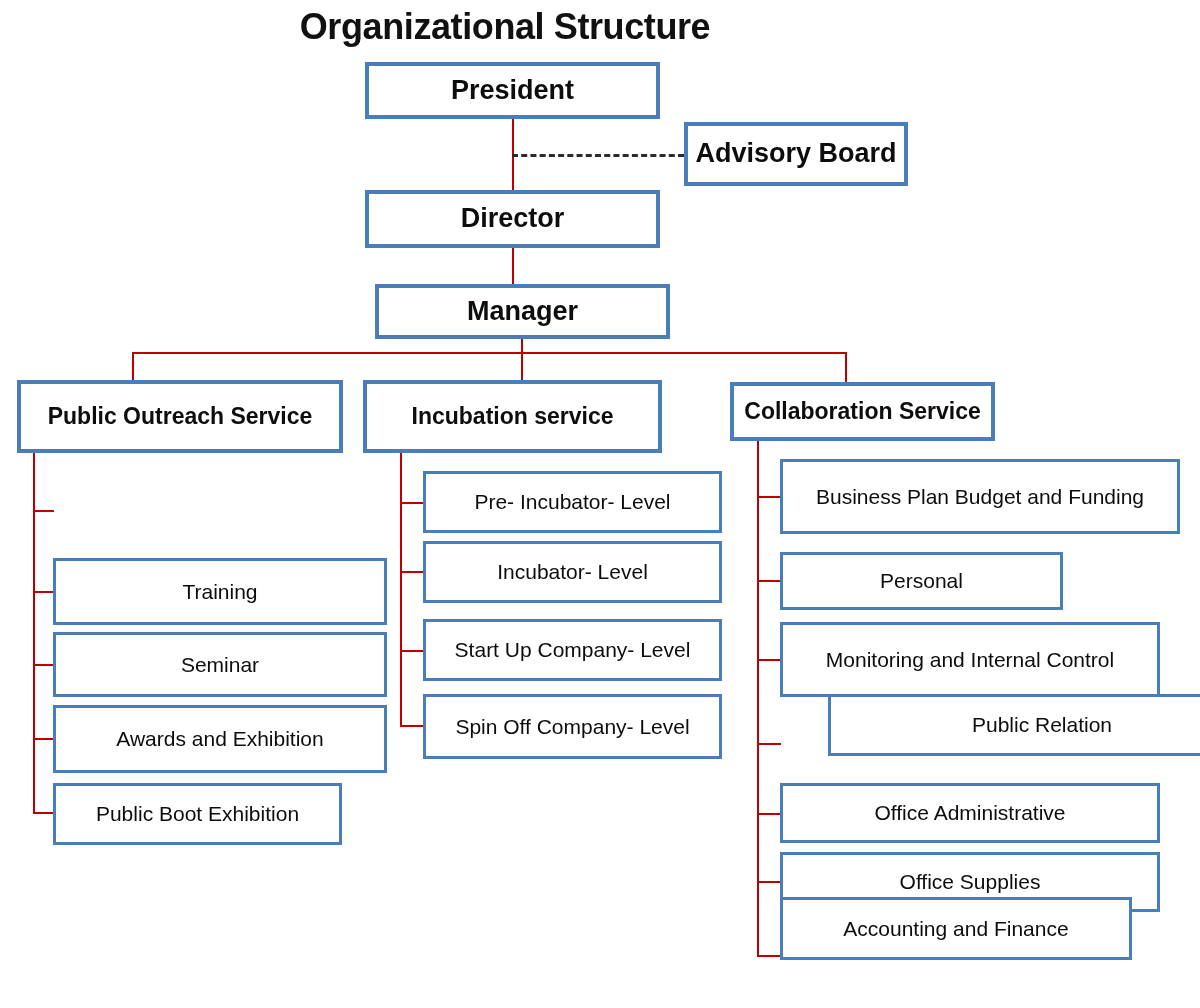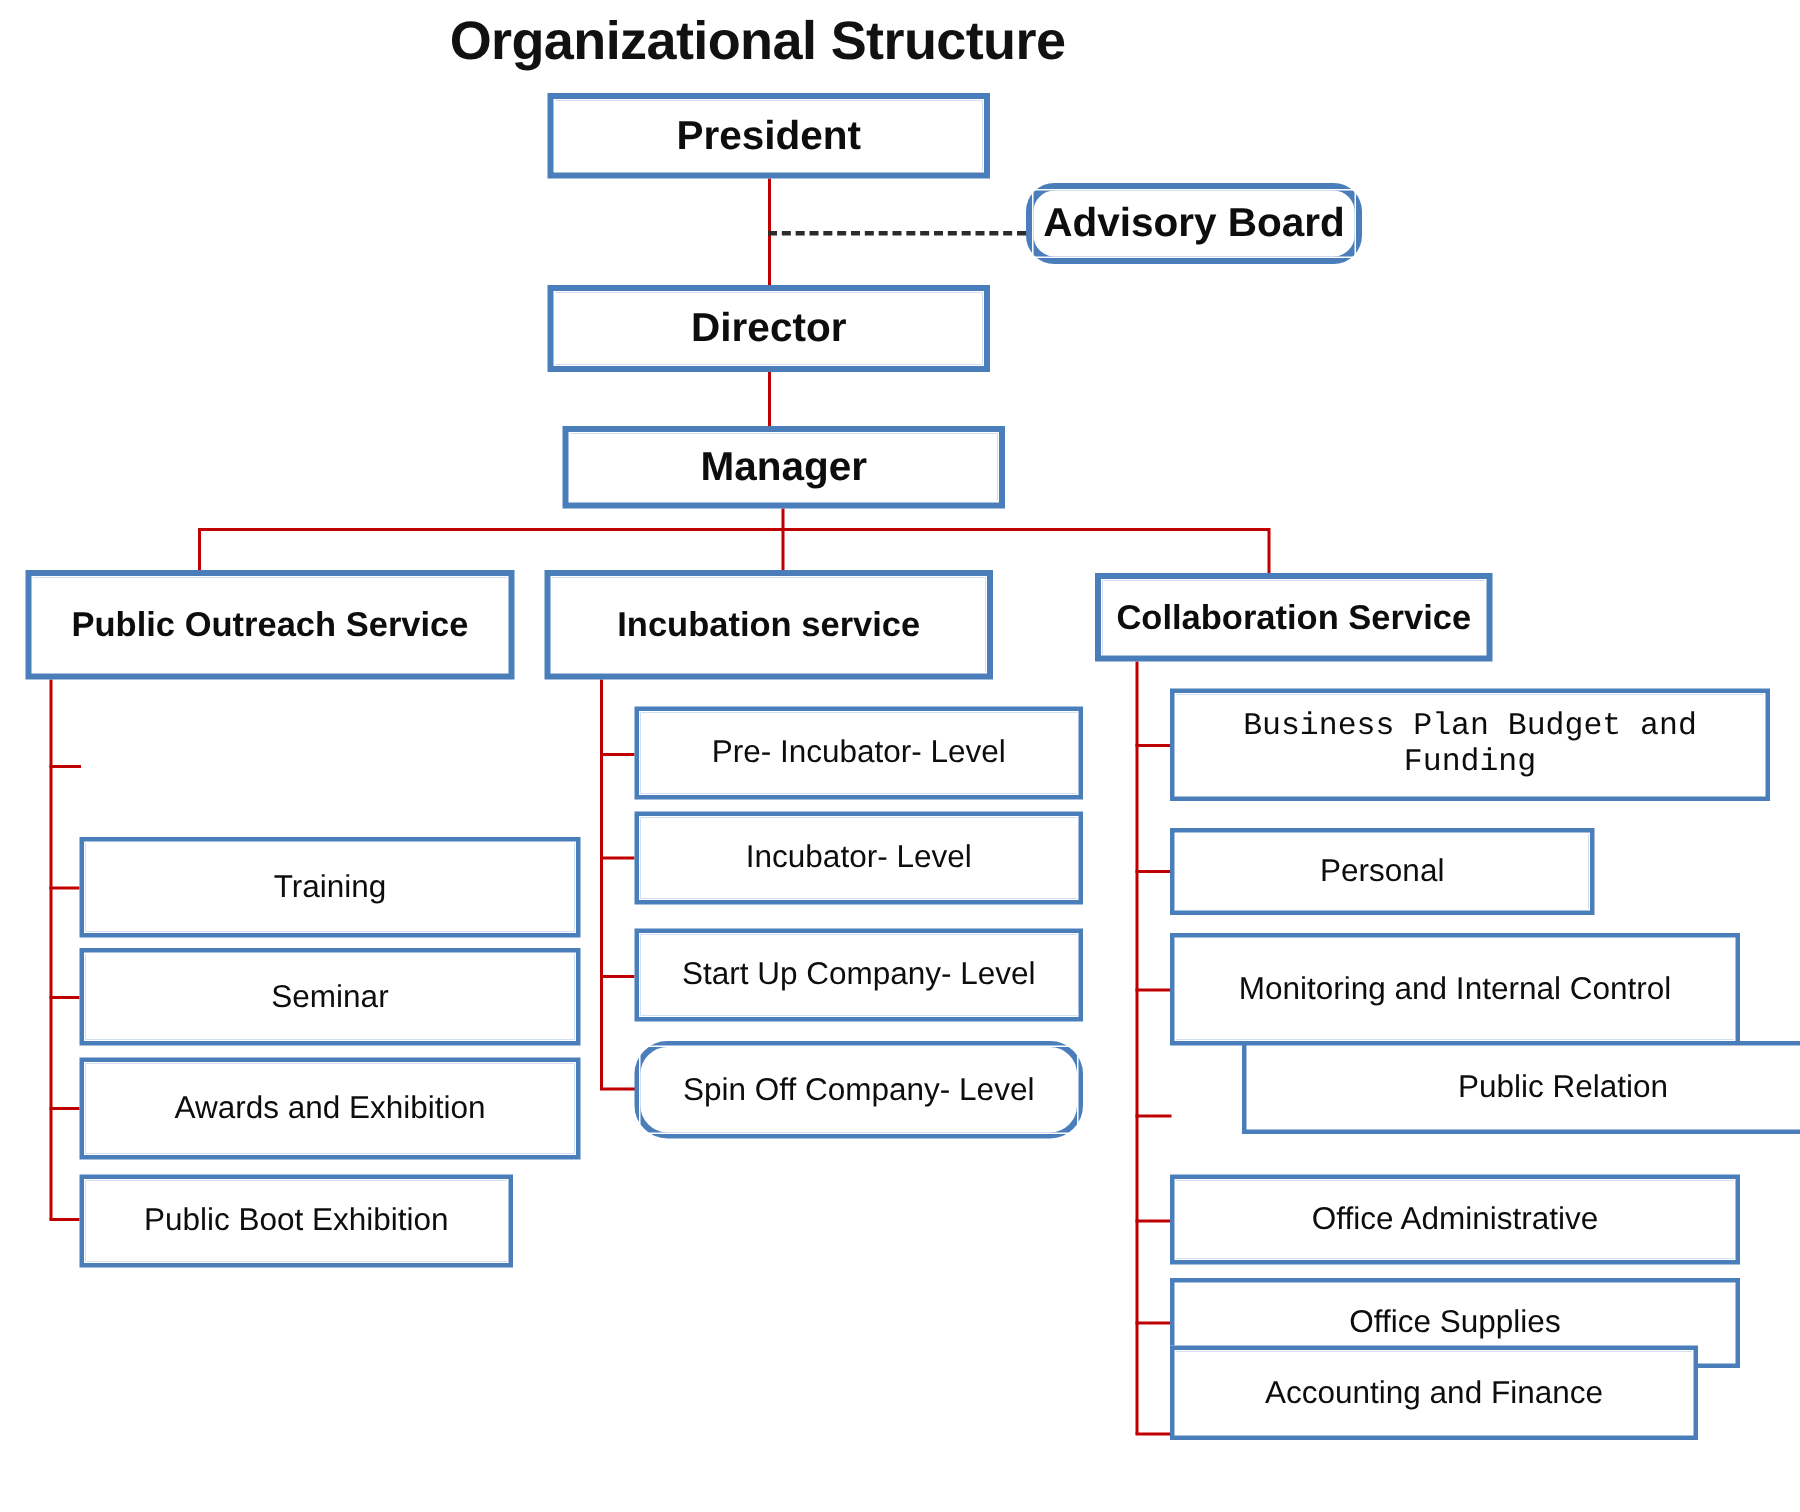--- a/index.html
+++ b/index.html
@@ -133,21 +133,21 @@
   <div class="conn h" style="left:757px; top:659px; width:24px;"></div>
   <div class="conn h" style="left:757px; top:743px; width:24px;"></div>
   <div class="conn h" style="left:757px; top:813px; width:24px;"></div>
   <div class="conn h" style="left:757px; top:881px; width:24px;"></div>
   <div class="conn h" style="left:757px; top:955px; width:24px;"></div>
 
   <div class="node level-head" style="left:365px; top:62px; width:295px; height:57px;">
     <span class="node-label">President</span>
   </div>
 
-  <div class="node level-head" style="left:684px; top:122px; width:224px; height:54px;border-radius:19px;">
+  <div class="node level-head" style="left:684px; top:122px; width:224px; height:64px;">
     <span class="node-label">Advisory Board</span>
   </div>
 
   <div class="node level-head" style="left:365px; top:190px; width:295px; height:58px;">
     <span class="node-label">Director</span>
   </div>
 
   <div class="node level-head" style="left:375px; top:284px; width:295px; height:55px;">
     <span class="node-label">Manager</span>
   </div>
@@ -179,25 +179,25 @@
 
   <div class="node leaf" style="left:423px; top:471px; width:299px; height:62px;">
     <span class="node-label">Pre- Incubator- Level</span>
   </div>
   <div class="node leaf" style="left:423px; top:541px; width:299px; height:62px;">
     <span class="node-label">Incubator- Level</span>
   </div>
   <div class="node leaf" style="left:423px; top:619px; width:299px; height:62px;">
     <span class="node-label">Start Up Company- Level</span>
   </div>
-  <div class="node leaf" style="left:423px; top:694px; width:299px; height:65px;border-radius:22px;">
+  <div class="node leaf" style="left:423px; top:694px; width:299px; height:65px;">
     <span class="node-label">Spin Off Company- Level</span>
   </div>
 
-  <div class="node leaf" style="left:780px; top:459px; width:400px; height:75px;font-family:Liberation Mono, monospace;">
+  <div class="node leaf" style="left:780px; top:459px; width:400px; height:75px;">
     <span class="node-label">Business Plan Budget and Funding</span>
   </div>
   <div class="node leaf" style="left:780px; top:552px; width:283px; height:58px;">
     <span class="node-label">Personal</span>
   </div>
   <div class="node leaf" style="left:780px; top:622px; width:380px; height:75px;">
     <span class="node-label">Monitoring and Internal Control</span>
   </div>
   <div class="node leaf" style="left:780px; top:694px; width:428px; height:62px;margin-left:48px;">
     <span class="node-label">Public Relation</span>

